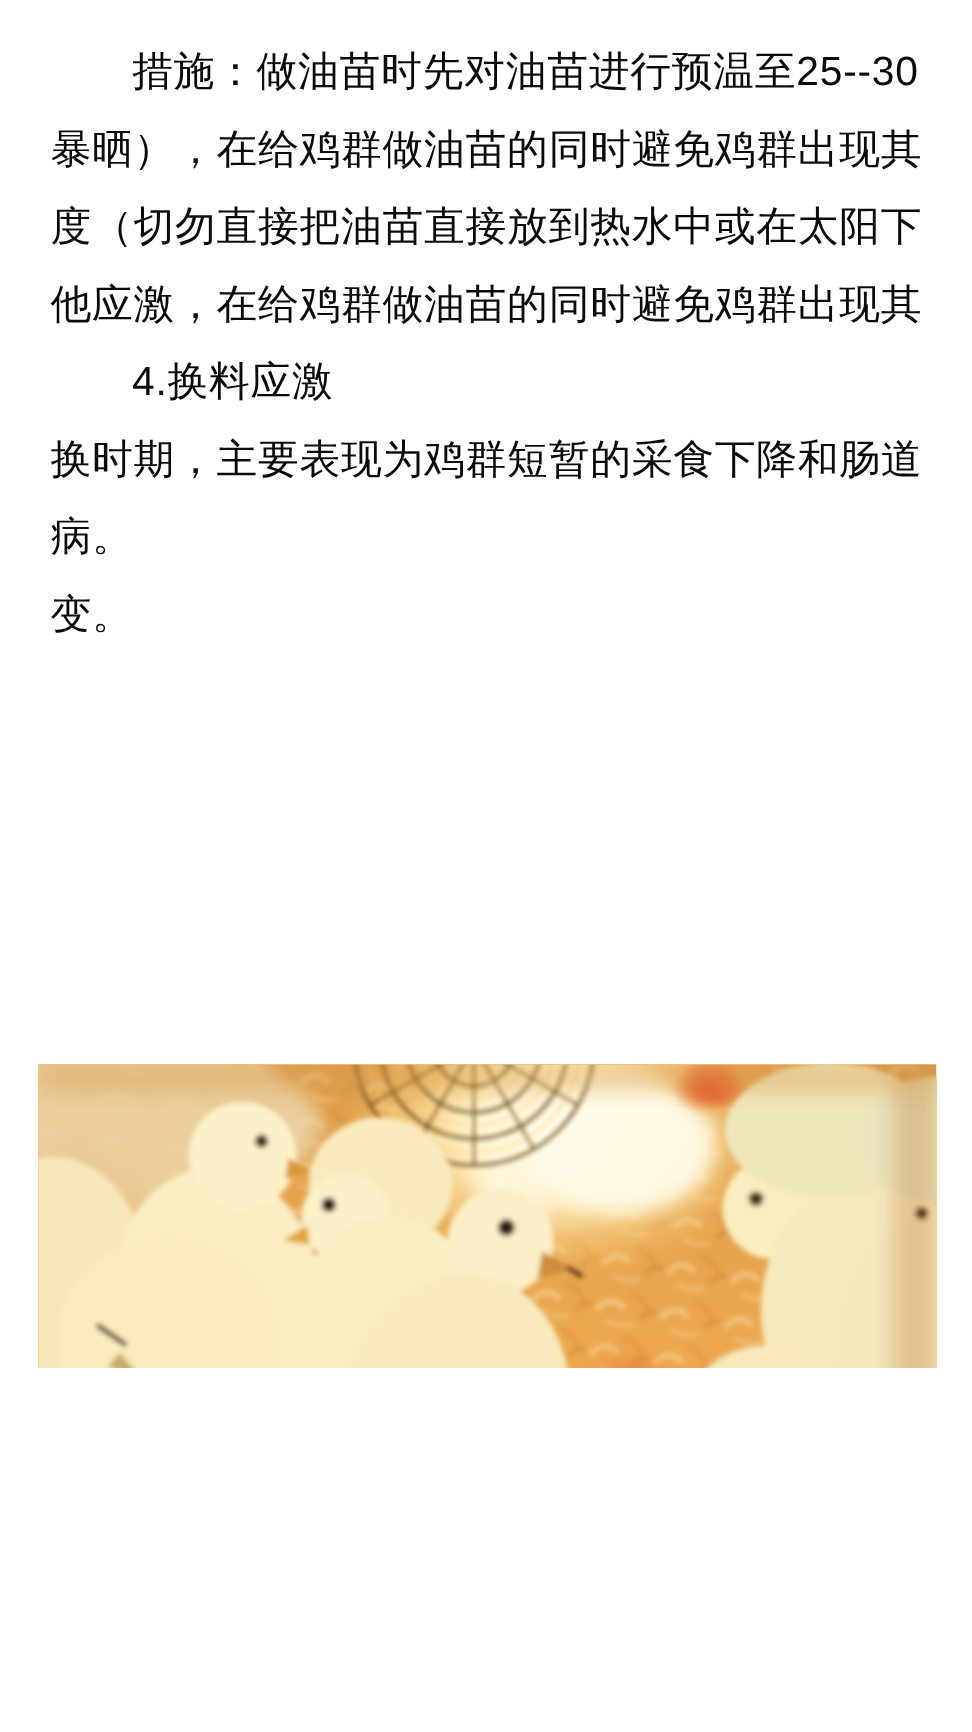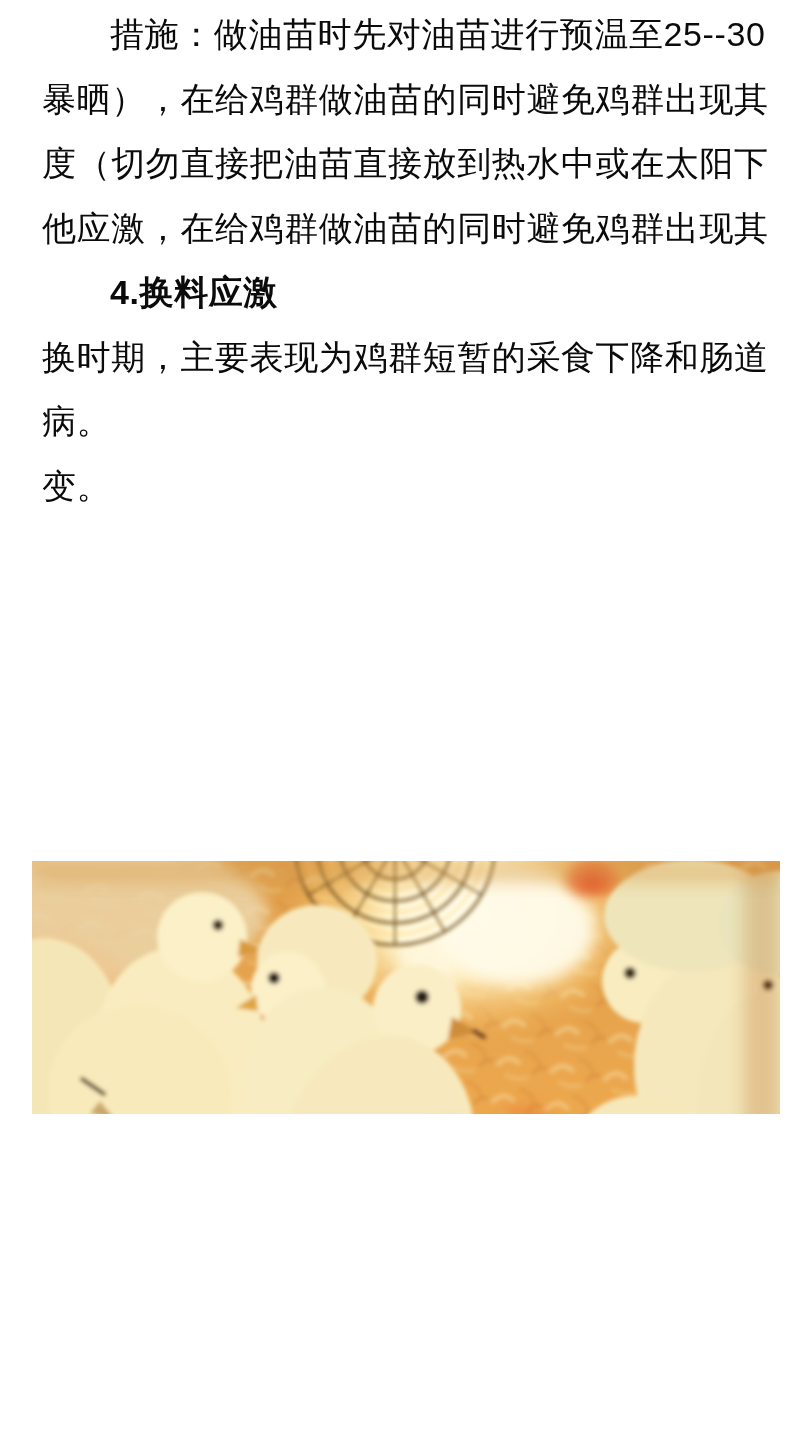--- a/index.html
+++ b/index.html
@@ -2,38 +2,39 @@
 <html><head>
 <meta charset="utf-8">
 <style>
   html,body{margin:0;padding:0;background:#ffffff;}
   .page{
     position:relative;
     width:810px;height:1114px;
     background:#ffffff;
     overflow:hidden;
     font-family:"Liberation Sans","DejaVu Sans",sans-serif;
+    margin-top:26px;
   }
   .text-block{
     position:absolute;
     left:42px;top:0;
     width:730px;
     padding-top:2px;
     color:#0b0b0b;
   }
   .line{
     height:64.5px;
     line-height:64.5px;
     font-size:34px;
     letter-spacing:0.6px;
     white-space:nowrap;
     font-weight:400;
   }
   .indent{ text-indent:68px; }
-  .heading{ font-weight:700; }
+  .heading{ font-weight:400; }
   .photo{
     position:absolute;
     left:32px;top:861px;
     width:748px;height:559px;
     margin:0;padding:0;
     overflow:hidden;
     background:#eda84e;
   }
   .photo svg{display:block;}
 </style>

